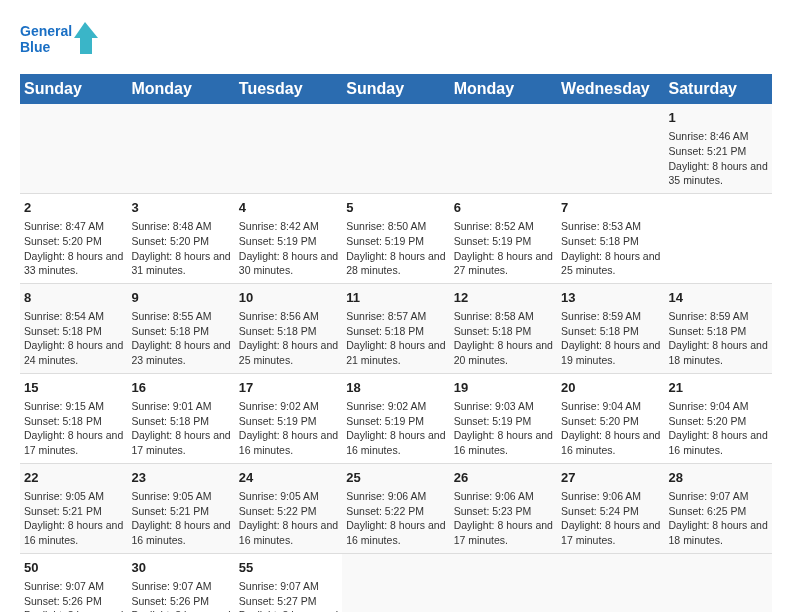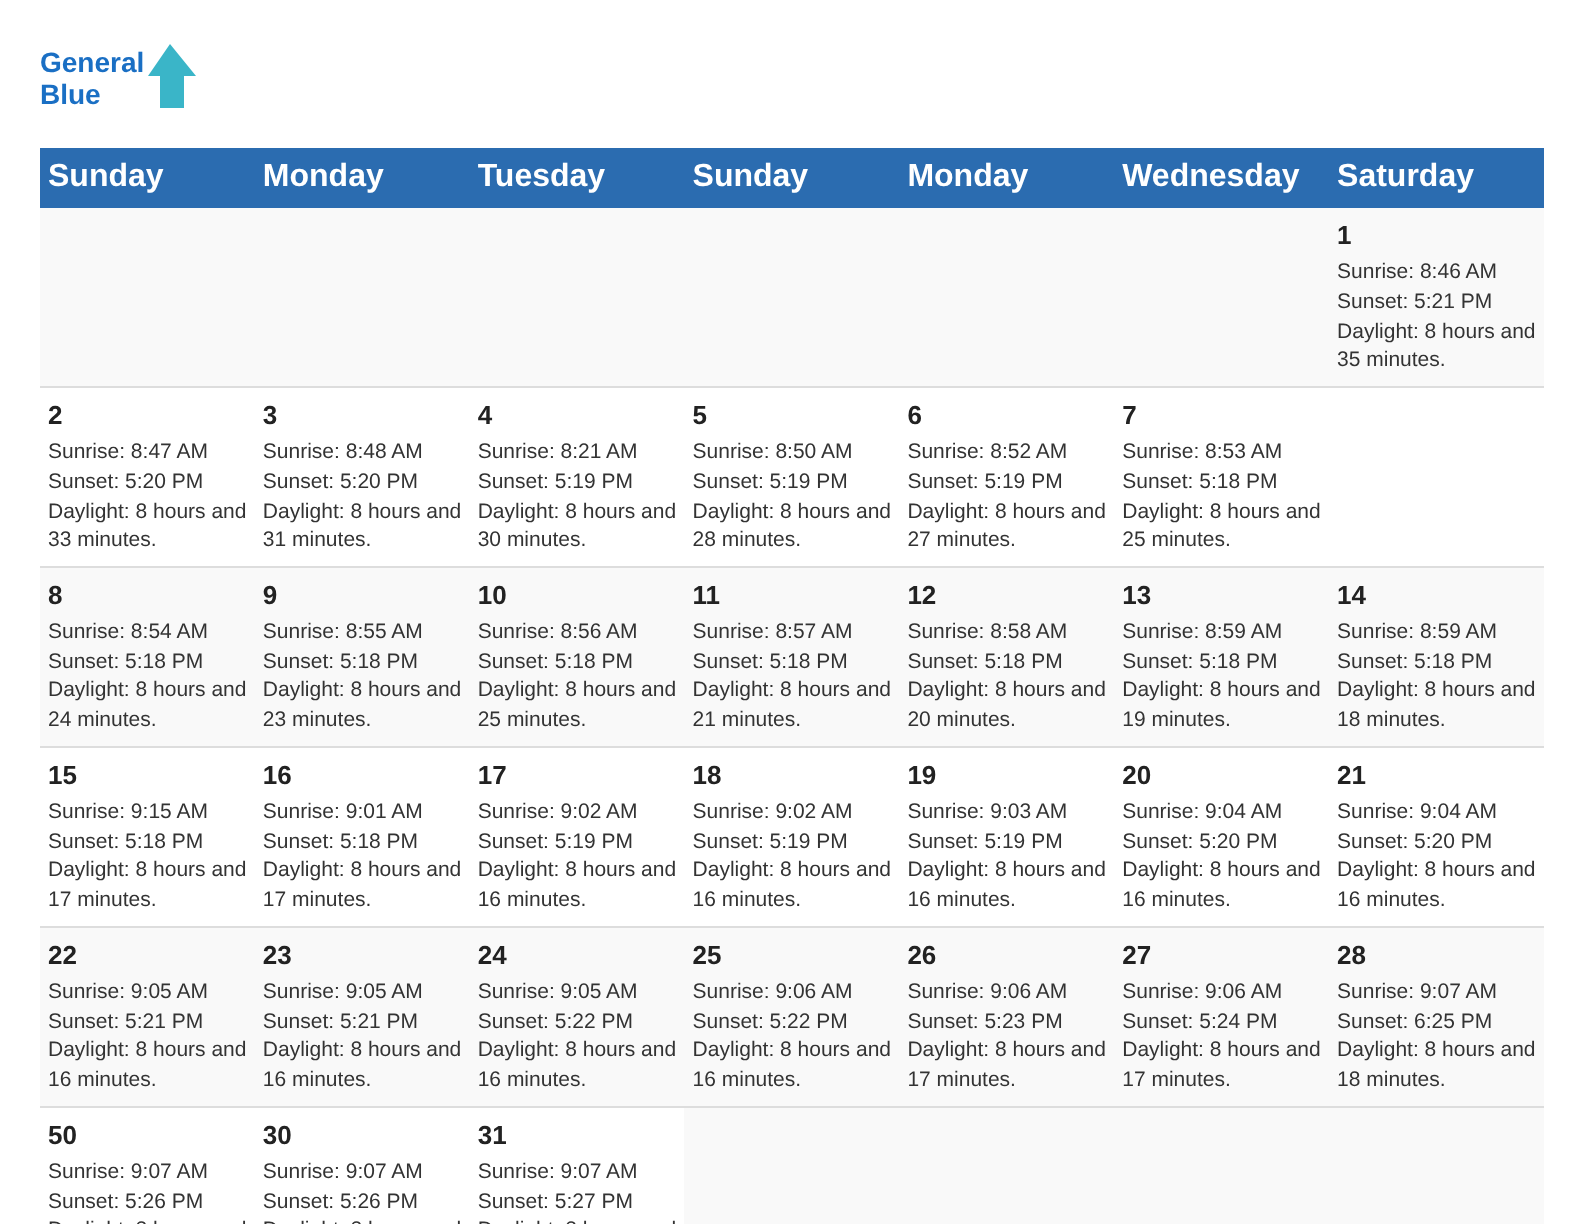--- a/index.html
+++ b/index.html
@@ -126,21 +126,21 @@
           <div>Daylight: 8 hours and 33 minutes.</div>
         </td>
         <td>
           <span class="day-num">3</span>
           <div>Sunrise: 8:48 AM</div>
           <div>Sunset: 5:20 PM</div>
           <div>Daylight: 8 hours and 31 minutes.</div>
         </td>
         <td>
           <span class="day-num">4</span>
-          <div>Sunrise: 8:21 AM</div>
+          <div>Sunrise: 8:42 AM</div>
           <div>Sunset: 5:19 PM</div>
           <div>Daylight: 8 hours and 30 minutes.</div>
         </td>
         <td>
           <span class="day-num">5</span>
           <div>Sunrise: 8:50 AM</div>
           <div>Sunset: 5:19 PM</div>
           <div>Daylight: 8 hours and 28 minutes.</div>
         </td>
         <td>
@@ -295,21 +295,21 @@
           <div>Sunset: 5:26 PM</div>
           <div>Daylight: 8 hours and 18 minutes.</div>
         </td>
         <td>
           <span class="day-num">30</span>
           <div>Sunrise: 9:07 AM</div>
           <div>Sunset: 5:26 PM</div>
           <div>Daylight: 8 hours and 19 minutes.</div>
         </td>
         <td>
-          <span class="day-num">31</span>
+          <span class="day-num">55</span>
           <div>Sunrise: 9:07 AM</div>
           <div>Sunset: 5:27 PM</div>
           <div>Daylight: 8 hours and 20 minutes.</div>
         </td>
         <td class="empty-cell"></td>
         <td class="empty-cell"></td>
         <td class="empty-cell"></td>
         <td class="empty-cell"></td>
       </tr>
     </tbody>

